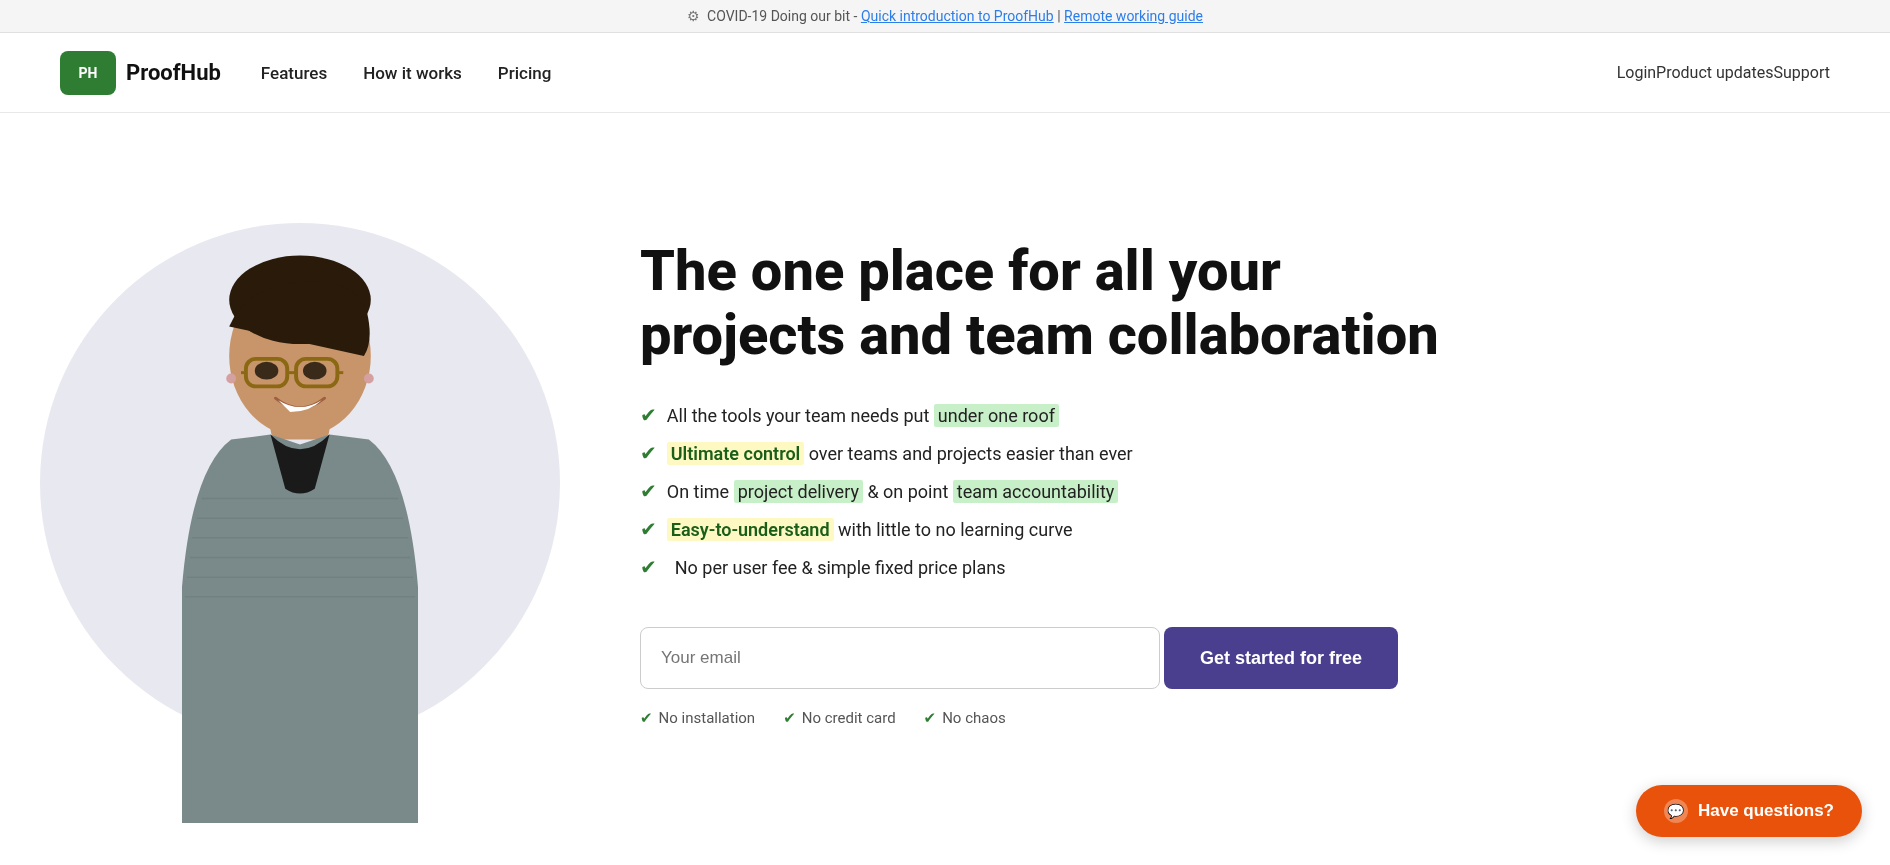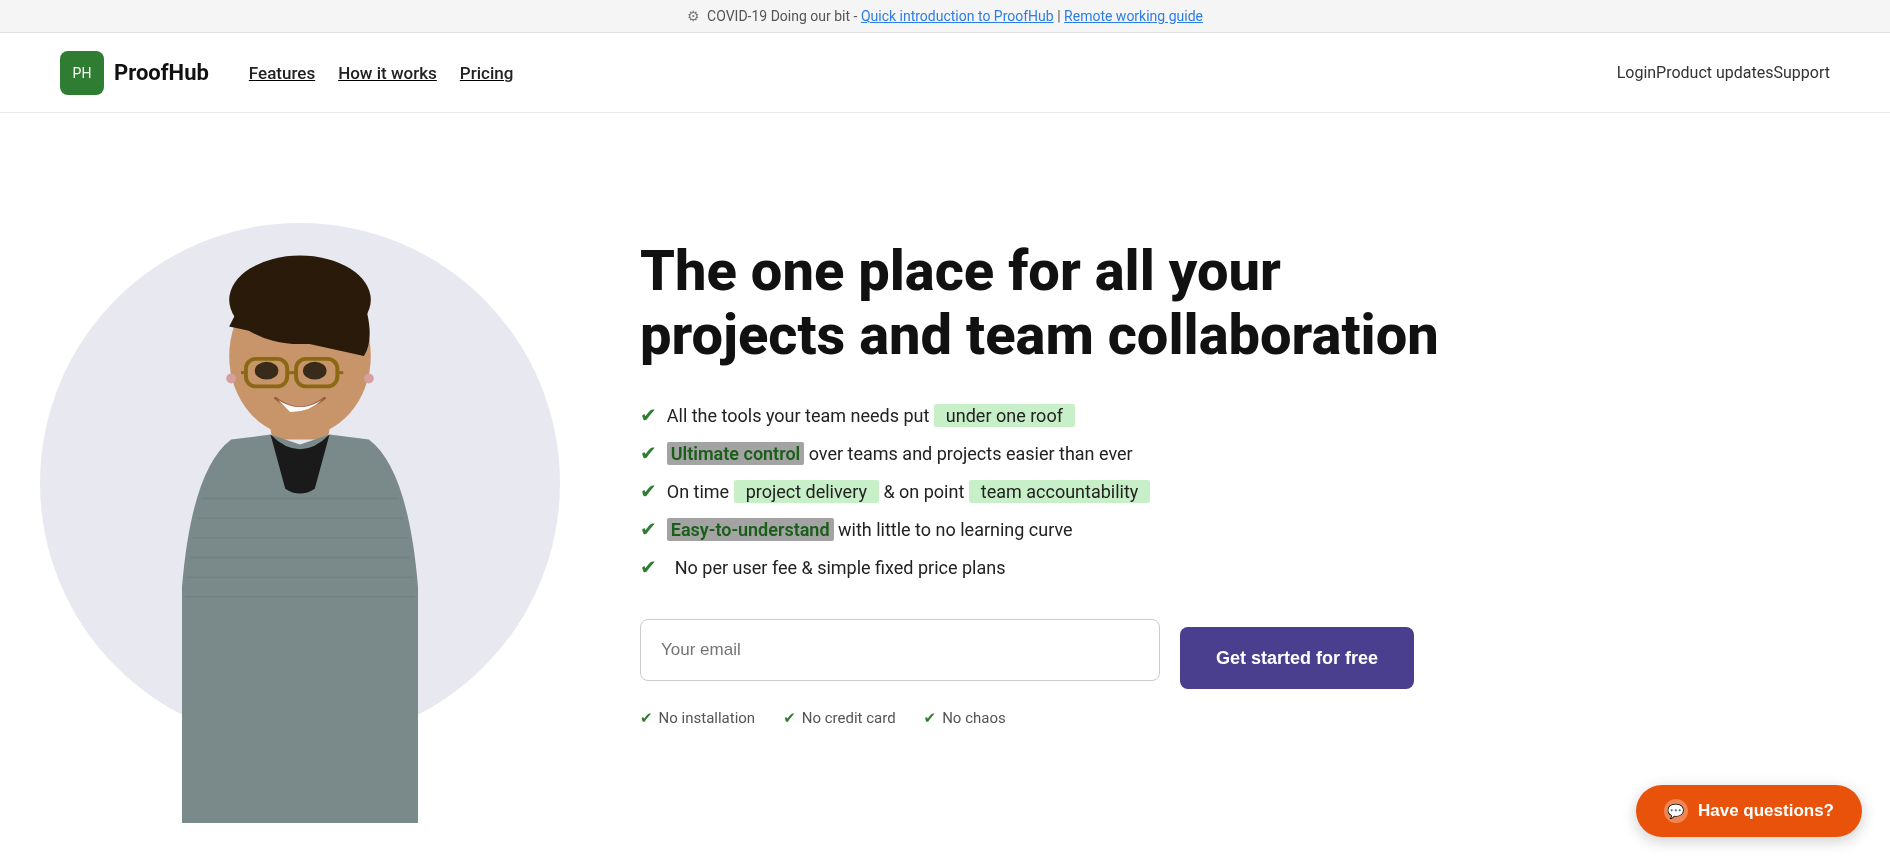--- a/index.html
+++ b/index.html
@@ -26,42 +26,41 @@
       border-bottom: 1px solid #e8e8e8;
       background: #fff;
     }
     .logo-area {
       display: flex;
       align-items: center;
       gap: 10px;
       margin-right: 40px;
     }
     .logo-icon {
-      width: 44px;
+      width: 56px;
       height: 44px;
       background: #2e7d32;
       border-radius: 8px;
       display: flex;
       align-items: center;
       justify-content: center;
       color: white;
-      font-weight: 400;
+      font-weight: 700;
       font-size: 14px;
       flex-shrink: 0;
     }
     .logo-name {
       font-size: 22px;
       font-weight: 700;
       color: #111;
     }
     .nav-links {
       display: flex;
-      gap: 23px;
+      gap: 36px;
       list-style: none;
-      text-decoration: underline;
     }
     .nav-links li a {
       text-decoration: none;
       color: #222;
       font-size: 17px;
       font-weight: 500;
     }
     .nav-right {
       margin-left: auto;
       display: flex;
@@ -149,40 +148,40 @@
       align-items: baseline;
       gap: 10px;
     }
     .checkmark {
       color: #2e7d32;
       font-size: 20px;
       flex-shrink: 0;
     }
     .highlight-green {
       background: #c8f0c8;
-      padding: 1px 12px;
+      padding: 1px 4px;
       border-radius: 2px;
     }
     .highlight-green-bold {
-      background: #a3a3a3;
+      background: #fef9c3;
       padding: 1px 4px;
       border-radius: 2px;
       font-weight: 600;
       color: #1a5e1a;
     }
     .text-bold {
       font-weight: 400;
       padding-left: 8px;
     }
 
     
     .cta-row {
       display: flex;
-      align-items: flex-start;
-      gap: 20px;
+      align-items: flex-end;
+      gap: 4px;
       margin-bottom: 20px;
     }
     .email-input {
       flex: 1;
       max-width: 520px;
       height: 62px;
       border: 1.5px solid #ccc;
       border-radius: 8px;
       padding: 0 20px;
       font-size: 17px;

